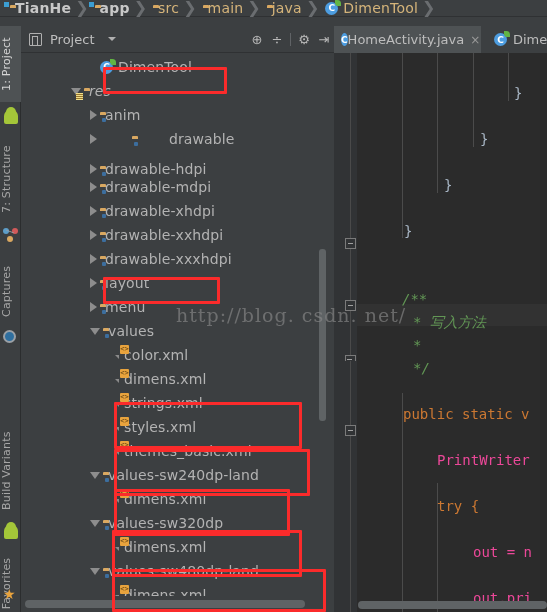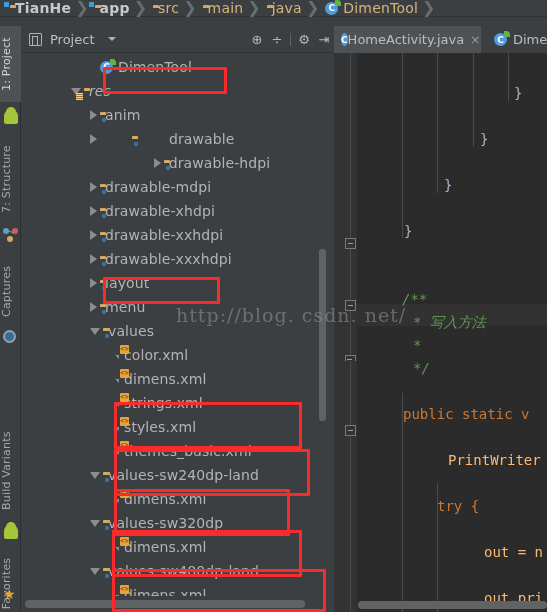--- a/index.html
+++ b/index.html
@@ -105,21 +105,21 @@
   .fold-m{position:absolute;left:11px;width:11px;height:11px;border:1px solid #7a7a7a;background:#313335;}
   .fold-m:after{content:"";position:absolute;left:2px;top:4px;width:5px;height:1px;background:#a0a0a0;}
   .fold-m.arrow{border:none;background:none;}
   .fold-m.arrow:before{content:"";position:absolute;left:0;top:0;width:9px;height:5px;background:#313335;
         border:1px solid #7a7a7a;border-bottom:none;}
   .indent{position:absolute;top:0;width:1px;background:#4b4b4b;}
   .code{position:absolute;white-space:pre;}
   .c-brace{color:#a9b7c6;}
   .c-com{color:#629755;font-style:italic;}
   .c-kw{color:#cc7832;}
-  .c-typ{color:#fdba74;margin-left:11px;}
+  .c-typ{color:#ec4899;}
   .curline{position:absolute;left:23px;width:190px;height:22px;background:#323232;}
   .ehscroll{position:absolute;left:358px;top:601px;width:189px;height:8px;background:#5f6365;border-radius:4px;}
 
   
   .wm{position:absolute;left:176px;top:304px;font-family:"DejaVu Serif","Liberation Serif",serif;
       font-size:19px;color:#8c8c8c;opacity:.62;letter-spacing:1px;white-space:nowrap;z-index:40;}
 </style>
 </head>
 <body>
 
@@ -218,21 +218,21 @@
       <div class="row" style="top: 50px; padding-left: 69px;">
         <span class="tri r"></span>
         <span class="icn"><span class="fold"><span class="dot"></span></span></span>
         <span class="lbl">anim</span>
       </div>
       <div class="row" style="top: 74px; padding-left: 69px; gap: 32px;">
         <span class="tri r"></span>
         <span class="icn"><span class="fold"><span class="dot"></span></span></span>
         <span class="lbl">drawable</span>
       </div>
-      <div class="row" style="top: 98px; padding-left: 69px; justify-content: center;">
+      <div class="row" style="top: 104px; padding-left: 69px;">
         <span class="tri r"></span>
         <span class="icn"><span class="fold"><span class="dot"></span></span></span>
         <span class="lbl">drawable-hdpi</span>
       </div>
       <div class="row" style="top: 122px; padding-left: 69px;">
         <span class="tri r"></span>
         <span class="icn"><span class="fold"><span class="dot"></span></span></span>
         <span class="lbl">drawable-mdpi</span>
       </div>
       <div class="row" style="top: 146px; padding-left: 69px;">

